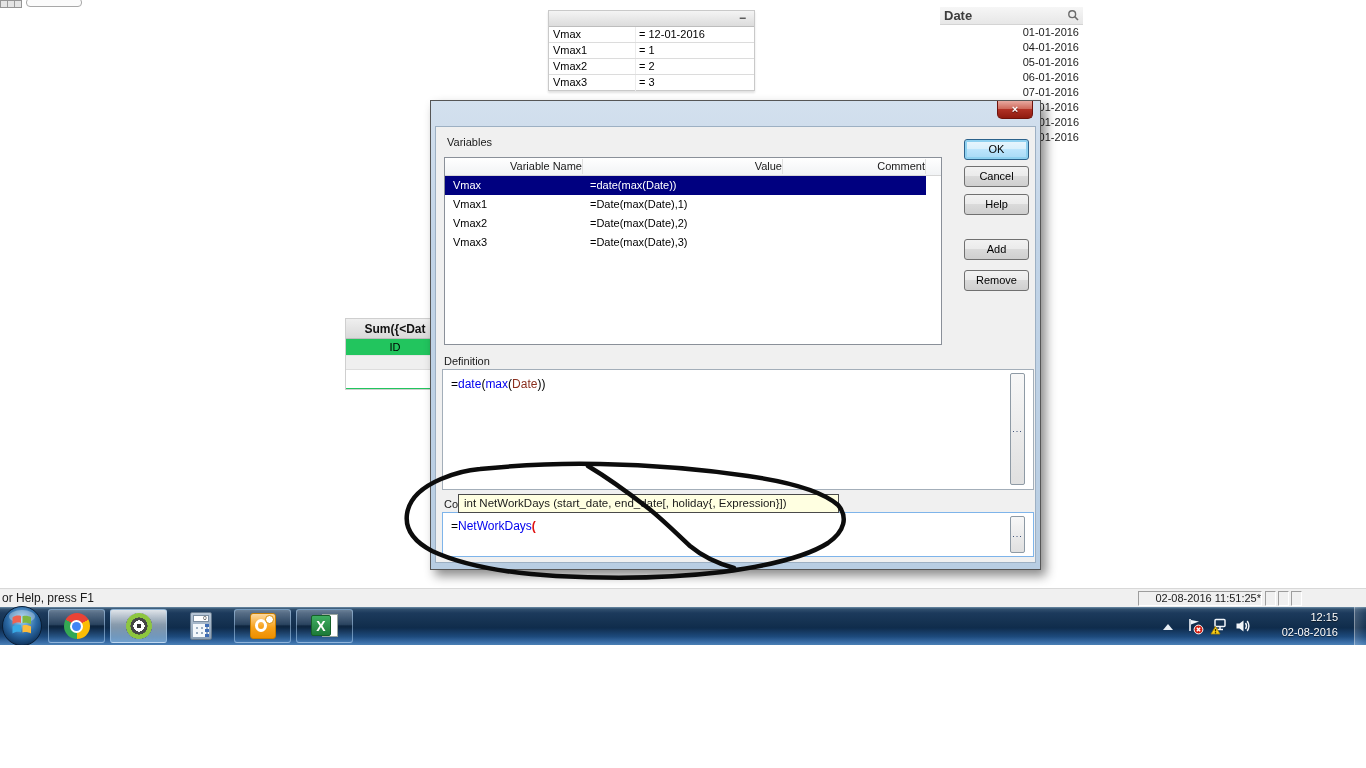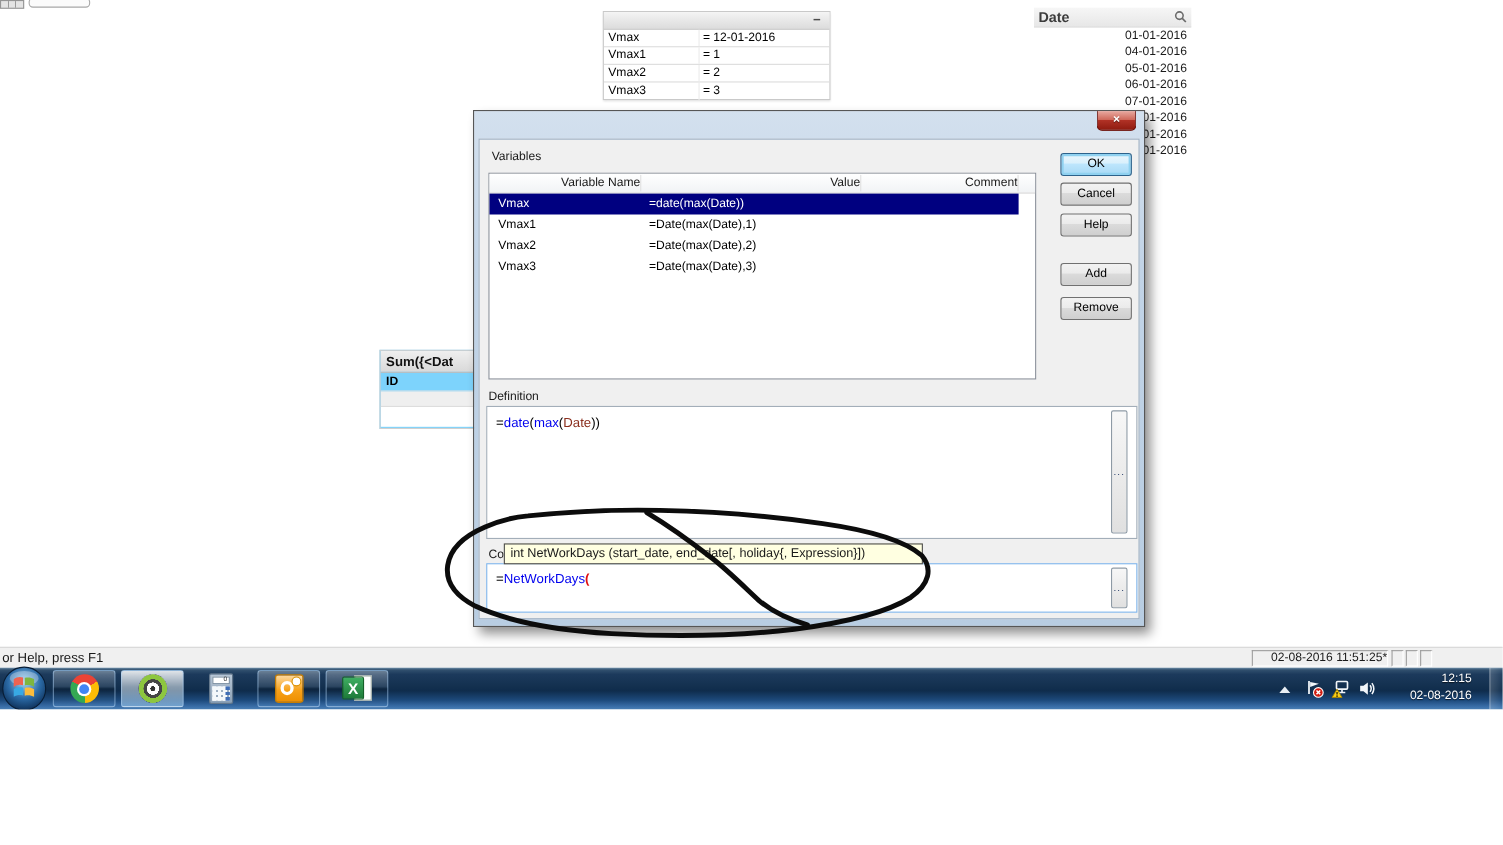--- a/index.html
+++ b/index.html
@@ -24,24 +24,24 @@
   #vmax .vsep  { position:absolute; left:86px; top:0; bottom:0; width:1px; background:#ececec; }
 
   
   #datebox { left:940px; top:7px; width:143px; height:140px; background:#fff; }
   #datebox .hdr { position:relative; height:18px; background:linear-gradient(#f6f6f6,#e7e7e7); border-bottom:1px solid #d4d4d4;
                   font-size:13px; font-weight:bold; color:#3c3c3c; padding-left:4px; line-height:17px; }
   #datebox .mag { position:absolute; right:3px; top:2px; width:13px; height:13px; }
   #datebox .drow { height:15px; font-size:11px; color:#1a1a1a; text-align:right; padding-right:4px; line-height:15px; }
 
   
-  #minitab { left:345px; top:318px; width:95px; height:72px; overflow:hidden; background:#7dd3fc; border:1px solid #cfcfcf; }
+  #minitab { left:345px; top:318px; width:95px; height:72px; overflow:hidden; background:#22c55e; border:1px solid #cfcfcf;text-align:center; }
   #minitab .mhdr { height:20px; background:linear-gradient(#efefef,#d9d9d9); border-bottom:1px solid #bdbdbd;
                    font-size:12px; font-weight:bold; color:#111; padding:3px 0 0 5px; white-space:nowrap; }
-  #minitab .mid  { height:17px; font-size:11px; font-weight:bold; color:#000; padding:2px 0 0 5px; border-bottom:1px solid #e4e4e4; }
+  #minitab .mid  { height:17px; font-size:11px; font-weight:normal; color:#000; padding:2px 0 0 5px; border-bottom:1px solid #e4e4e4; }
   #minitab .mgray { height:14px; background:#efefef; border-bottom:1px solid #dddddd; }
   #minitab .mwhite { height:18px; background:#fff; }
 
   
   #dlg { left:430px; top:100px; width:611px; height:470px; z-index:10;
          background:linear-gradient(#d3e0ee,#c2d4e7 30%,#b8cde2); border:1px solid #565656;
          box-shadow:5px 6px 10px rgba(0,0,0,.45); }
   #dlg-title { position:absolute; left:0; top:0; right:0; height:25px;
                background:linear-gradient(#fbfcfd,#e2eaf2 55%,#cfdcea); border-bottom:1px solid #b6c5d6;
                font-size:12px; color:#1c1c1c; line-height:24px; padding-left:12px; }

